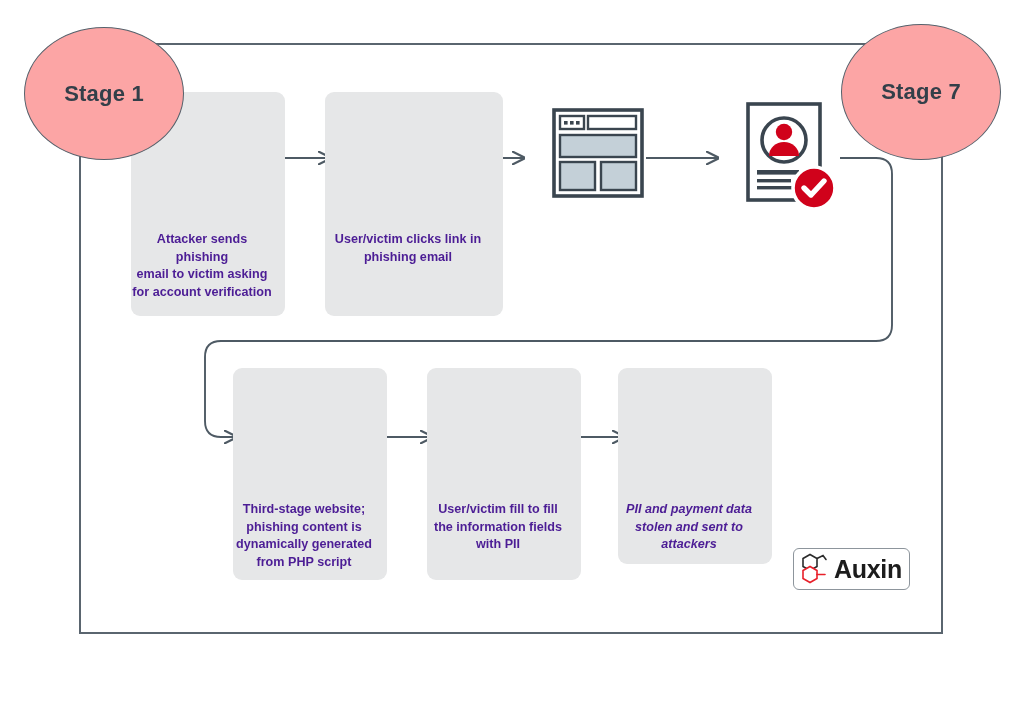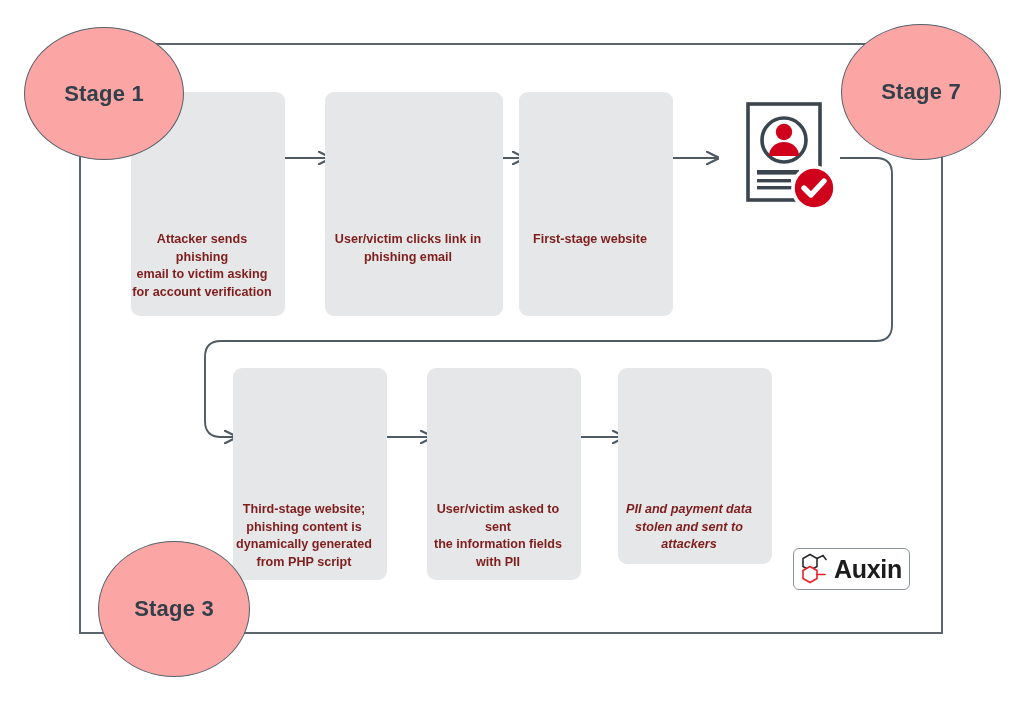--- a/index.html
+++ b/index.html
@@ -19,21 +19,21 @@
     background:#e6e7e8;
     border-radius:9px;
   }
   .card-label{
     position:absolute;
     left:0;right:12px;
     text-align:center;
     font-size:12.6px;
     line-height:17.5px;
     font-weight:700;
-    color:#7f1d1d;
+    color:#4c1d95;
     white-space:pre-line;
   }
 
   
   .bubble{
     position:absolute;
     background:#fca5a5;
     border:1.6px solid #56626c;
     border-radius:50%;
     display:flex;align-items:center;justify-content:center;
@@ -242,55 +242,49 @@
     <div class="card-label" style="top:139px;">Attacker sends phishing
 email to victim asking
 for account verification</div>
   </div>
 
   <div class="card" style="left:325px;top:92px;width:154px;height:224px;padding-left:24px;">
     <div class="card-label" style="top:139px;">User/victim clicks link in
 phishing email</div>
   </div>
 
-  <div class="card" style="left:519px;top:92px;width:154px;height:224px;">
-    <div class="card-label" style="top:139px;">First-stage website</div>
-  </div>
 
 
   <div class="card" style="left:233px;top:368px;width:154px;height:212px;">
     <div class="card-label" style="top:133px;">Third-stage website;
 phishing content is
 dynamically generated
 from PHP script</div>
   </div>
 
   <div class="card" style="left:427px;top:368px;width:154px;height:212px;">
-    <div class="card-label" style="top:133px;">User/victim asked to sent
+    <div class="card-label" style="top:133px;">User/victim fill to fill
 the information fields
 with PII</div>
   </div>
 
   <div class="card" style="left:618px;top:368px;width:154px;height:196px;">
     <div class="card-label" style="top:133px;font-style:italic;">PII and payment data
 stolen and sent to
 attackers</div>
   </div>
 
   <div class="bubble" style="left:24px;top:27px;width:160px;height:133px;">
     <span>Stage 1</span>
   </div>
 
   <div class="bubble" style="left:841px;top:24px;width:160px;height:136px;">
     <span>Stage 7</span>
   </div>
 
-  <div class="bubble" style="left:98px;top:541px;width:152px;height:136px;">
-    <span>Stage 3</span>
-  </div>
 
   <div class="logo" style="left:793px;top:548px;width:117px;height:42px;">
     <svg width="30" height="34" viewBox="0 0 30 34">
       <polygon points="3,6.5 10,2.5 17,6.5 17,14.5 10,18.5 3,14.5" fill="#ffffff" stroke="#2b2b2b" stroke-width="1.6"></polygon>
       <polygon points="3,18.5 10,14.5 17,18.5 17,26.5 10,30.5 3,26.5" fill="#ffffff" stroke="#e8202a" stroke-width="1.6"></polygon>
       <path d="M17,6.5 L23,3.5 L26,7.5" fill="none" stroke="#2b2b2b" stroke-width="1.6" stroke-linecap="round"></path>
       <line x1="17" y1="22.5" x2="25" y2="22.5" stroke="#e8202a" stroke-width="1.6" stroke-linecap="round"></line>
     </svg>
     <span class="logo-word">Auxin</span>
   </div>

